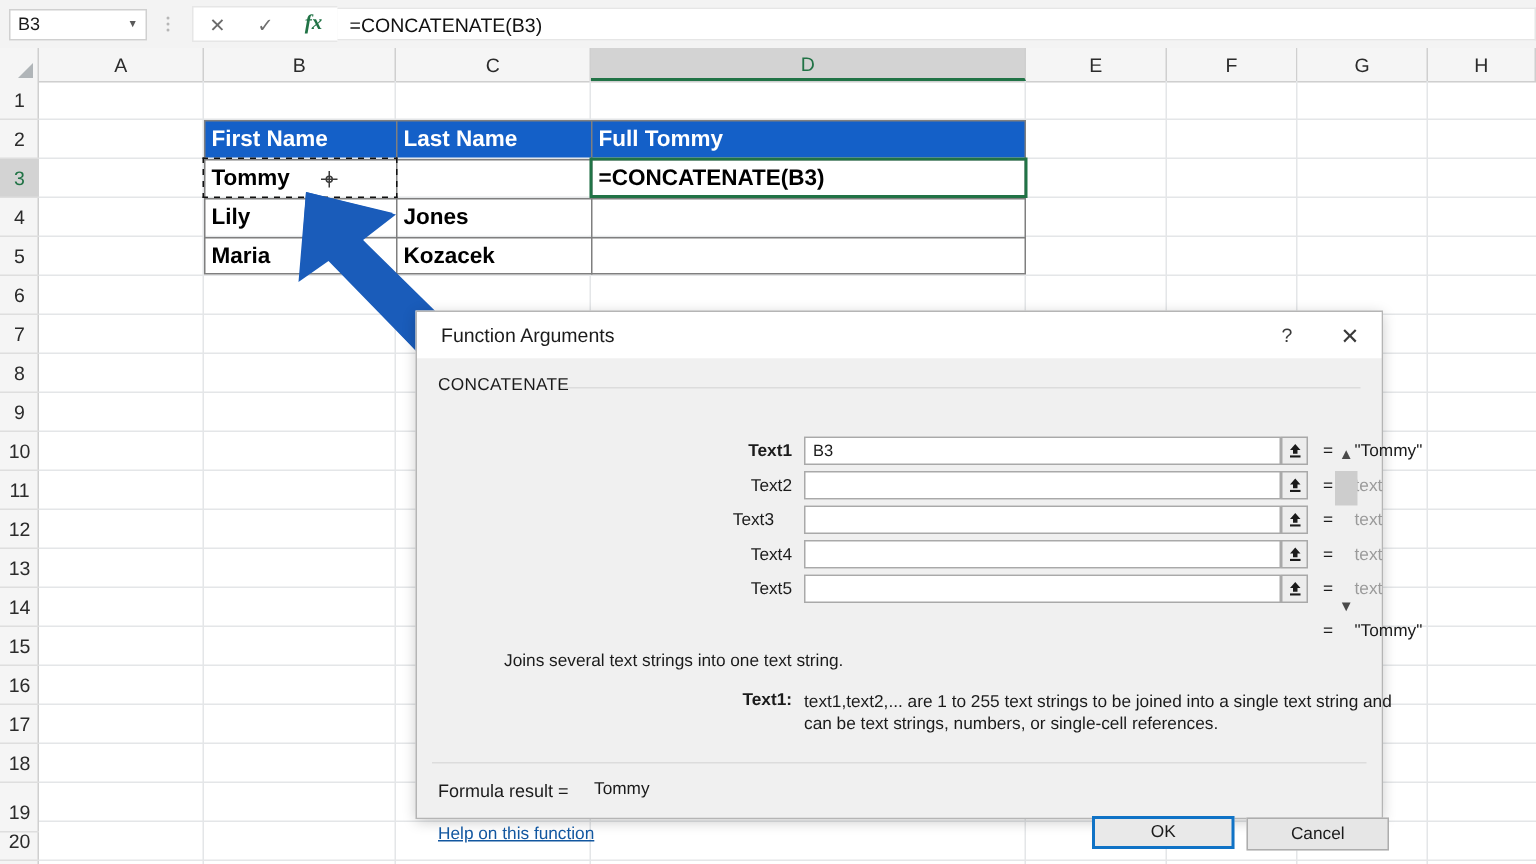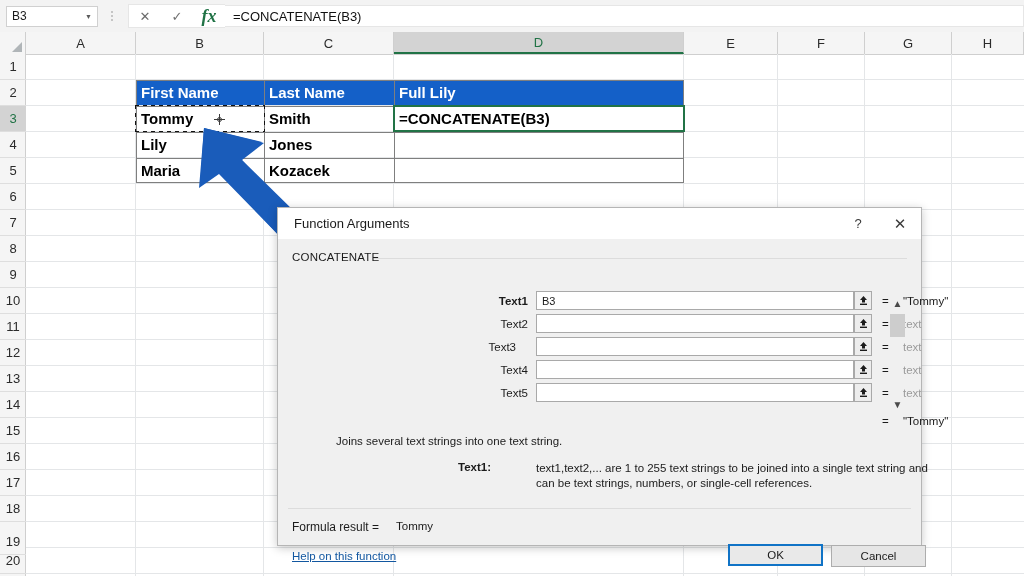--- a/index.html
+++ b/index.html
@@ -27,21 +27,21 @@
   .nb-grip{
     width:12px;height:22px;margin-left:8px;display:flex;flex-direction:column;
     align-items:center;justify-content:center;gap:2px;
   }
   .nb-grip i{display:block;width:2px;height:2px;background:#b6b6b6;border-radius:50%;}
   .fb-btns{display:flex;align-items:center;height:22px;margin-left:10px;
     background:#ffffff;border:1px solid #e6e6e6;border-right:none;}
   .fb-btn{width:32px;height:22px;display:flex;align-items:center;justify-content:center;
     font-size:13px;color:#6b6b6b;}
   .fb-btn.check{color:#6f6f6f;}
-  .fb-btn.fx{color:#217346;font-style:italic;font-family:"Liberation Serif",serif;font-size:18px;font-weight:bold;}
+  .fb-btn.fx{color:#217346;font-style:italic;font-family:"Liberation Serif",serif;font-size:14px;font-weight:bold;}
   .formula-input{
     flex:1;height:22px;background:#ffffff;border:1px solid #e6e6e6;border-left:none;
     display:flex;align-items:center;padding-left:8px;box-sizing:border-box;
     font-size:13px;color:#111;
   }
 
   
   .grid-wrap{position:absolute;left:0;top:32px;width:1024px;height:544px;background:#fff;overflow:hidden;}
   .col-head-row{position:absolute;left:0;top:0;height:22px;width:1024px;
     background:#f5f5f5;border-bottom:1px solid #cfcfcf;}
@@ -125,21 +125,21 @@
   .scroll .ar{position:absolute;left:0;width:17px;height:15px;display:flex;align-items:center;justify-content:center;
     color:#4a4a4a;font-size:10px;}
   .scroll .up{top:0;}
   .scroll .dn{bottom:0;}
   .scroll .thumb{position:absolute;left:1px;top:18px;width:15px;height:23px;background:#cdcdcd;}
 
   .result-eq{position:absolute;font-size:11.5px;color:#1b1b1b;}
   .result-val{position:absolute;font-size:11.5px;color:#1b1b1b;}
 
   .desc{position:absolute;left:14px;font-size:11.5px;color:#1b1b1b;}
-  .argdesc-label{position:absolute;font-size:11.5px;color:#1b1b1b;font-weight:bold;width:70px;}
+  .argdesc-label{position:absolute;font-size:11.5px;color:#1b1b1b;font-weight:bold;text-align:right;width:70px;}
   .argdesc-text{position:absolute;font-size:11.5px;color:#1b1b1b;line-height:15px;width:400px;}
 
   .foot-rule{position:absolute;left:10px;top:269px;width:623px;height:1px;background:#dcdcdc;}
   .formula-result-lbl{position:absolute;left:14px;top:281px;font-size:12px;color:#1b1b1b;}
   .formula-result-val{position:absolute;left:118px;top:281px;font-size:11.5px;color:#1b1b1b;}
   .help-link{position:absolute;left:14px;top:311px;font-size:11.5px;color:#1257a0;text-decoration:underline;}
 
   .dlg-btn{position:absolute;height:22px;width:95px;background:#e6e6e6;border:1px solid #adadad;
     box-sizing:border-box;display:flex;align-items:center;justify-content:center;
     font-size:11.5px;color:#1b1b1b;}
@@ -232,24 +232,23 @@
       <div class="hline" style="top:363px;"></div>
       <div class="hline" style="top:389px;"></div>
       <div class="hline" style="top:415px;"></div>
       <div class="hline" style="top:441px;"></div>
       <div class="hline" style="top:467px;"></div>
       <div class="hline" style="top:493px;"></div>
       <div class="hline" style="top:519px;"></div>
 
       <div class="cell hdr" style="left:110px;top:26px;width:128px;height:25px;">First Name</div>
       <div class="cell hdr" style="left:238px;top:26px;width:130px;height:25px;">Last Name</div>
-      <div class="cell hdr" style="left:368px;top:26px;width:290px;height:25px;">Full Lily</div>
+      <div class="cell hdr" style="left:368px;top:26px;width:290px;height:25px;">Full Tommy</div>
 
       <div class="cell data" style="left:110px;top:52px;width:128px;height:25px;">Tommy</div>
-      <div class="cell data" style="left:238px;top:52px;width:130px;height:25px;">Smith</div>
       <div class="cell data" style="left:368px;top:52px;width:290px;height:25px;">=CONCATENATE(B3)</div>
 
       <div class="cell data" style="left:110px;top:78px;width:128px;height:25px;">Lily</div>
       <div class="cell data" style="left:238px;top:78px;width:130px;height:25px;">Jones</div>
       <div class="cell data" style="left:368px;top:78px;width:290px;height:25px;"></div>
 
       <div class="cell data" style="left:110px;top:104px;width:128px;height:25px;">Maria</div>
       <div class="cell data" style="left:238px;top:104px;width:130px;height:25px;">Kozacek</div>
       <div class="cell data" style="left:368px;top:104px;width:290px;height:25px;"></div>
 

